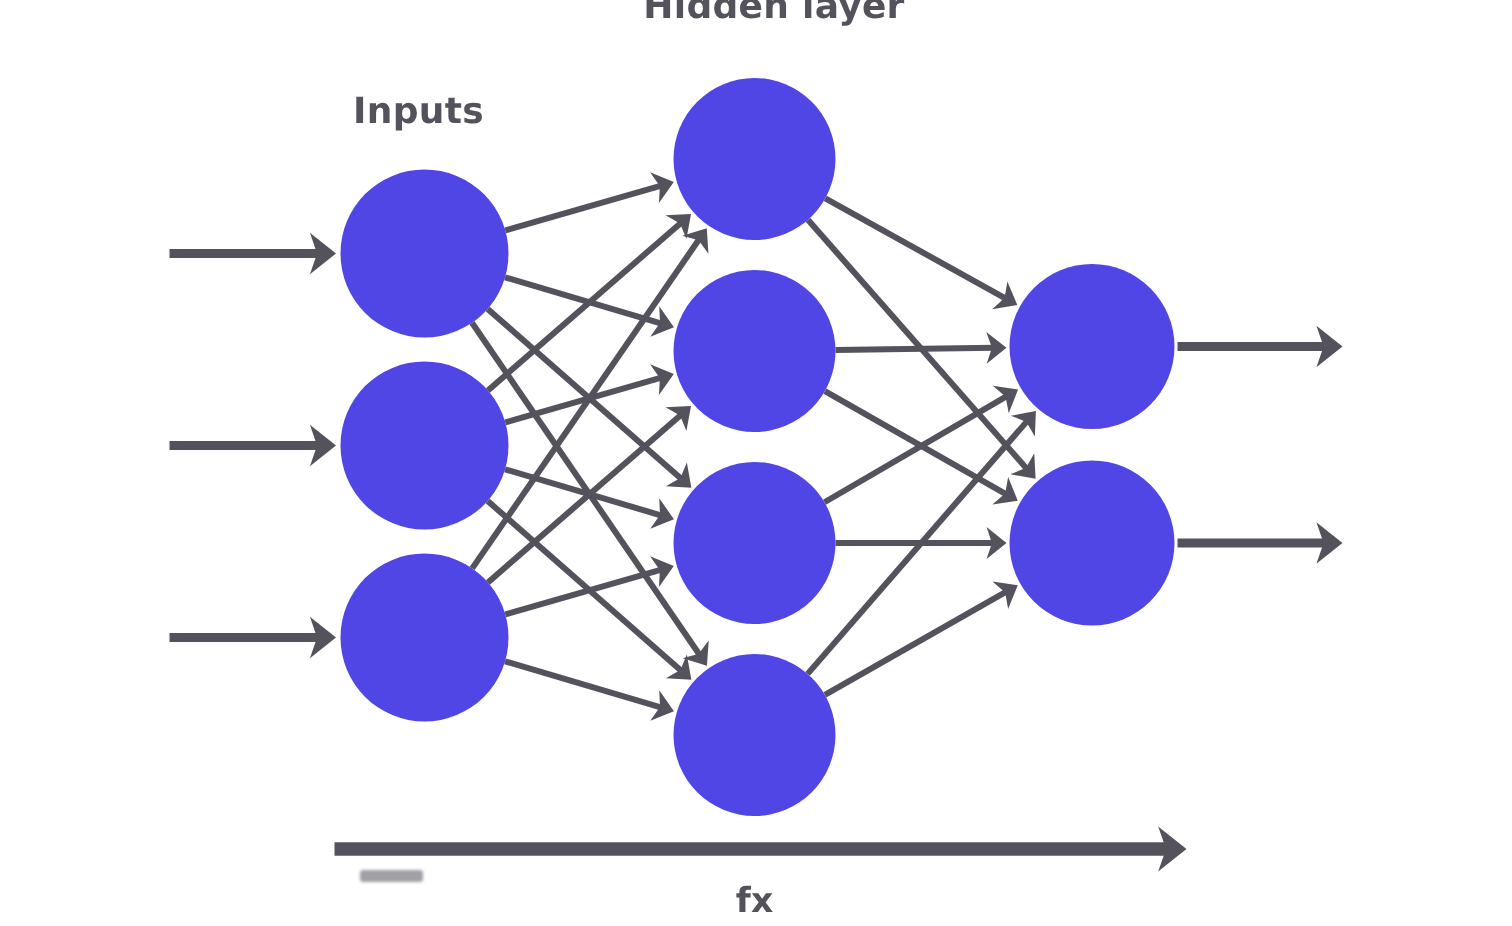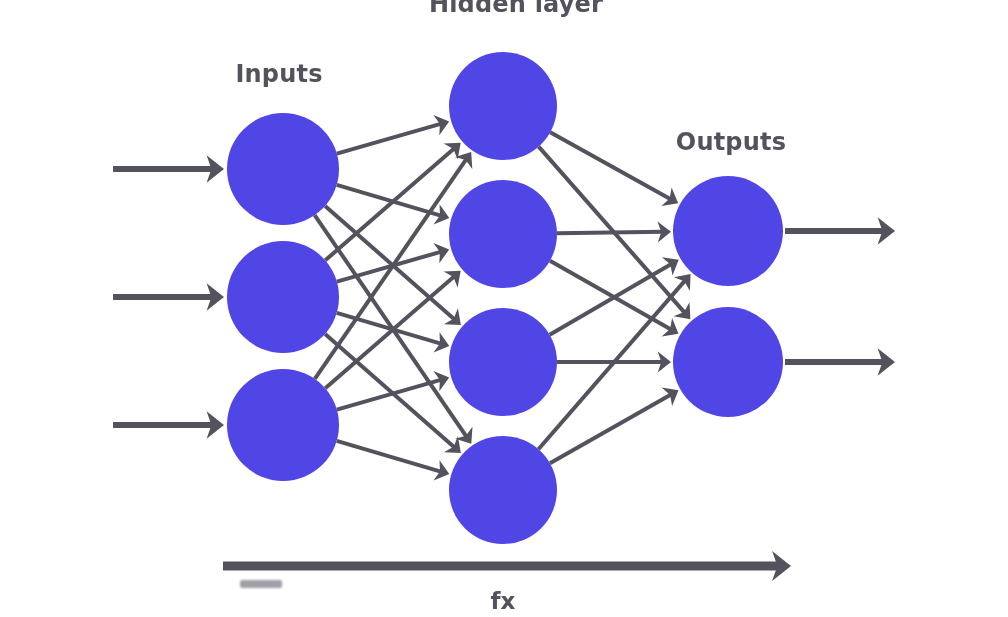--- a/index.html
+++ b/index.html
@@ -118,18 +118,17 @@
       <circle cx="503" cy="362" r="54" fill="#4F46E5"></circle>
       <circle cx="503" cy="490" r="54" fill="#4F46E5"></circle>
       <circle cx="728" cy="231" r="55" fill="#4F46E5"></circle>
       <circle cx="728" cy="362" r="55" fill="#4F46E5"></circle>
     </svg>
 
   <div class="layer-label" style="left:279px; top:74px;text-align:center;">Inputs</div>
 
   <div class="layer-label" style="left:516px; top:4px;">Hidden layer</div>
 
-  <div class="layer-label" style="left:731px; top:142px;">Outputs</div>
 
   <div class="flow-label" style="left:503px; top:601px;">fx</div>
 
   <div class="fine-print-smudge"></div>
 </div>
 
 </body></html>

